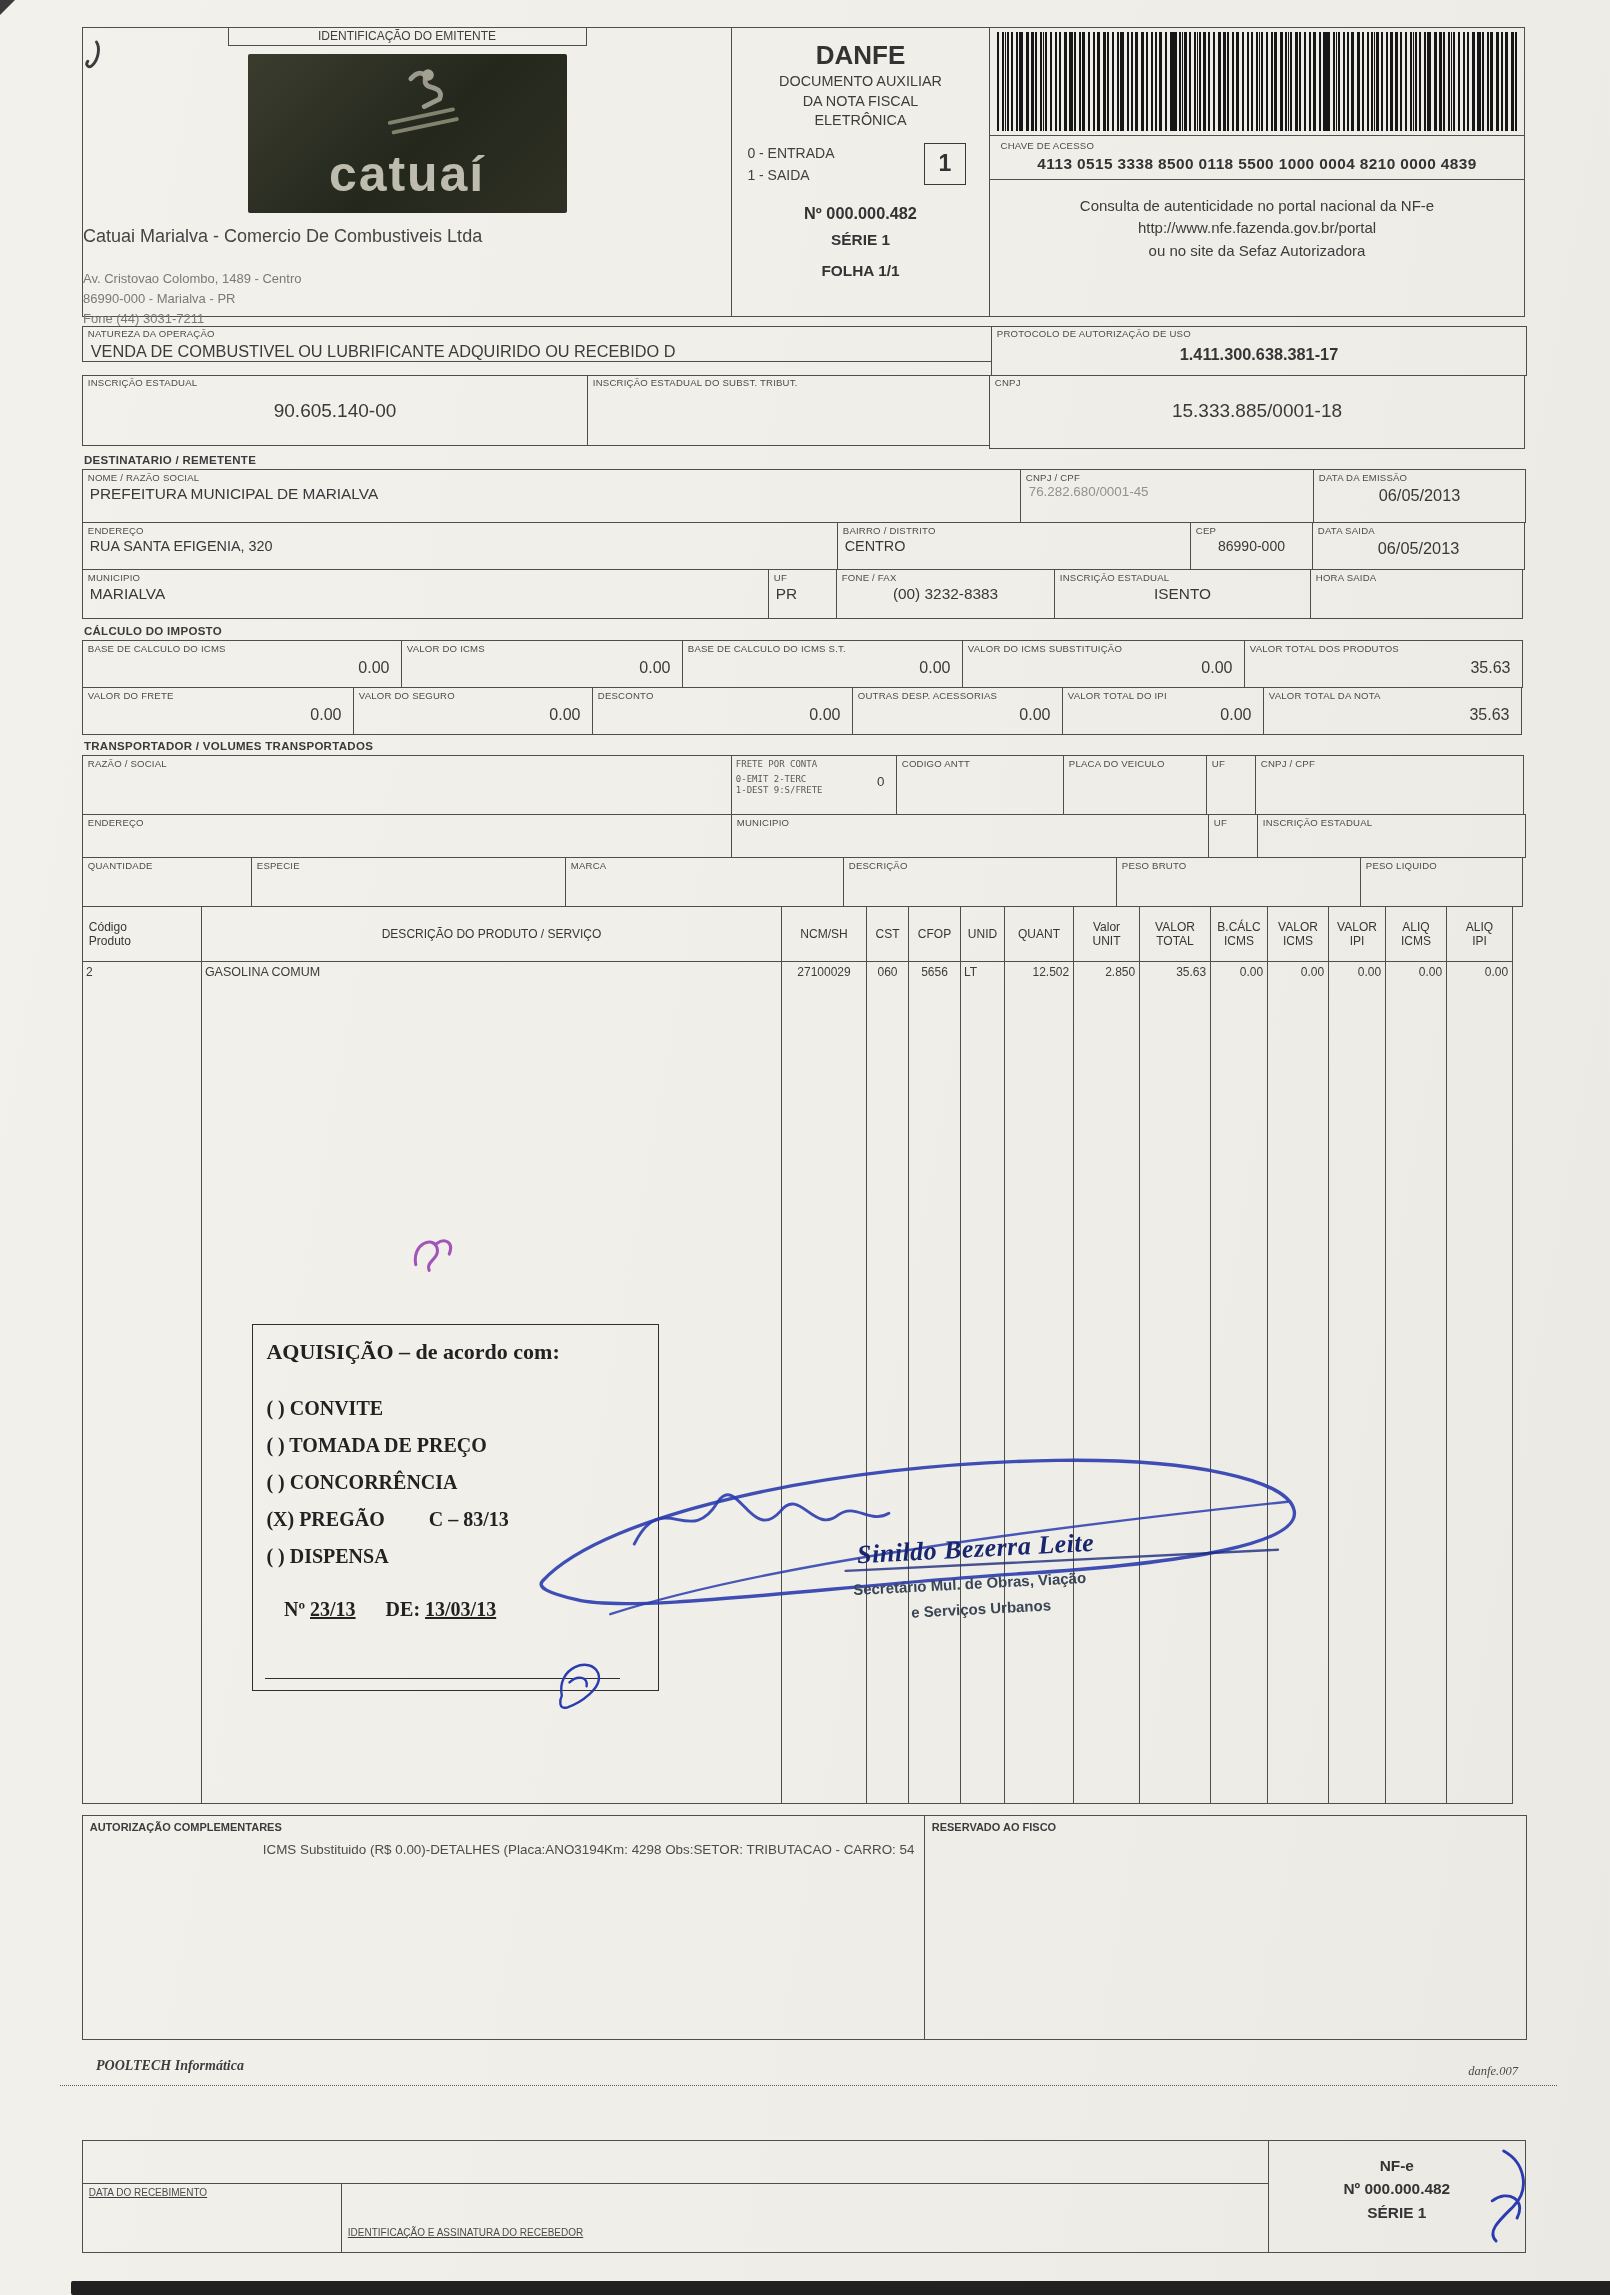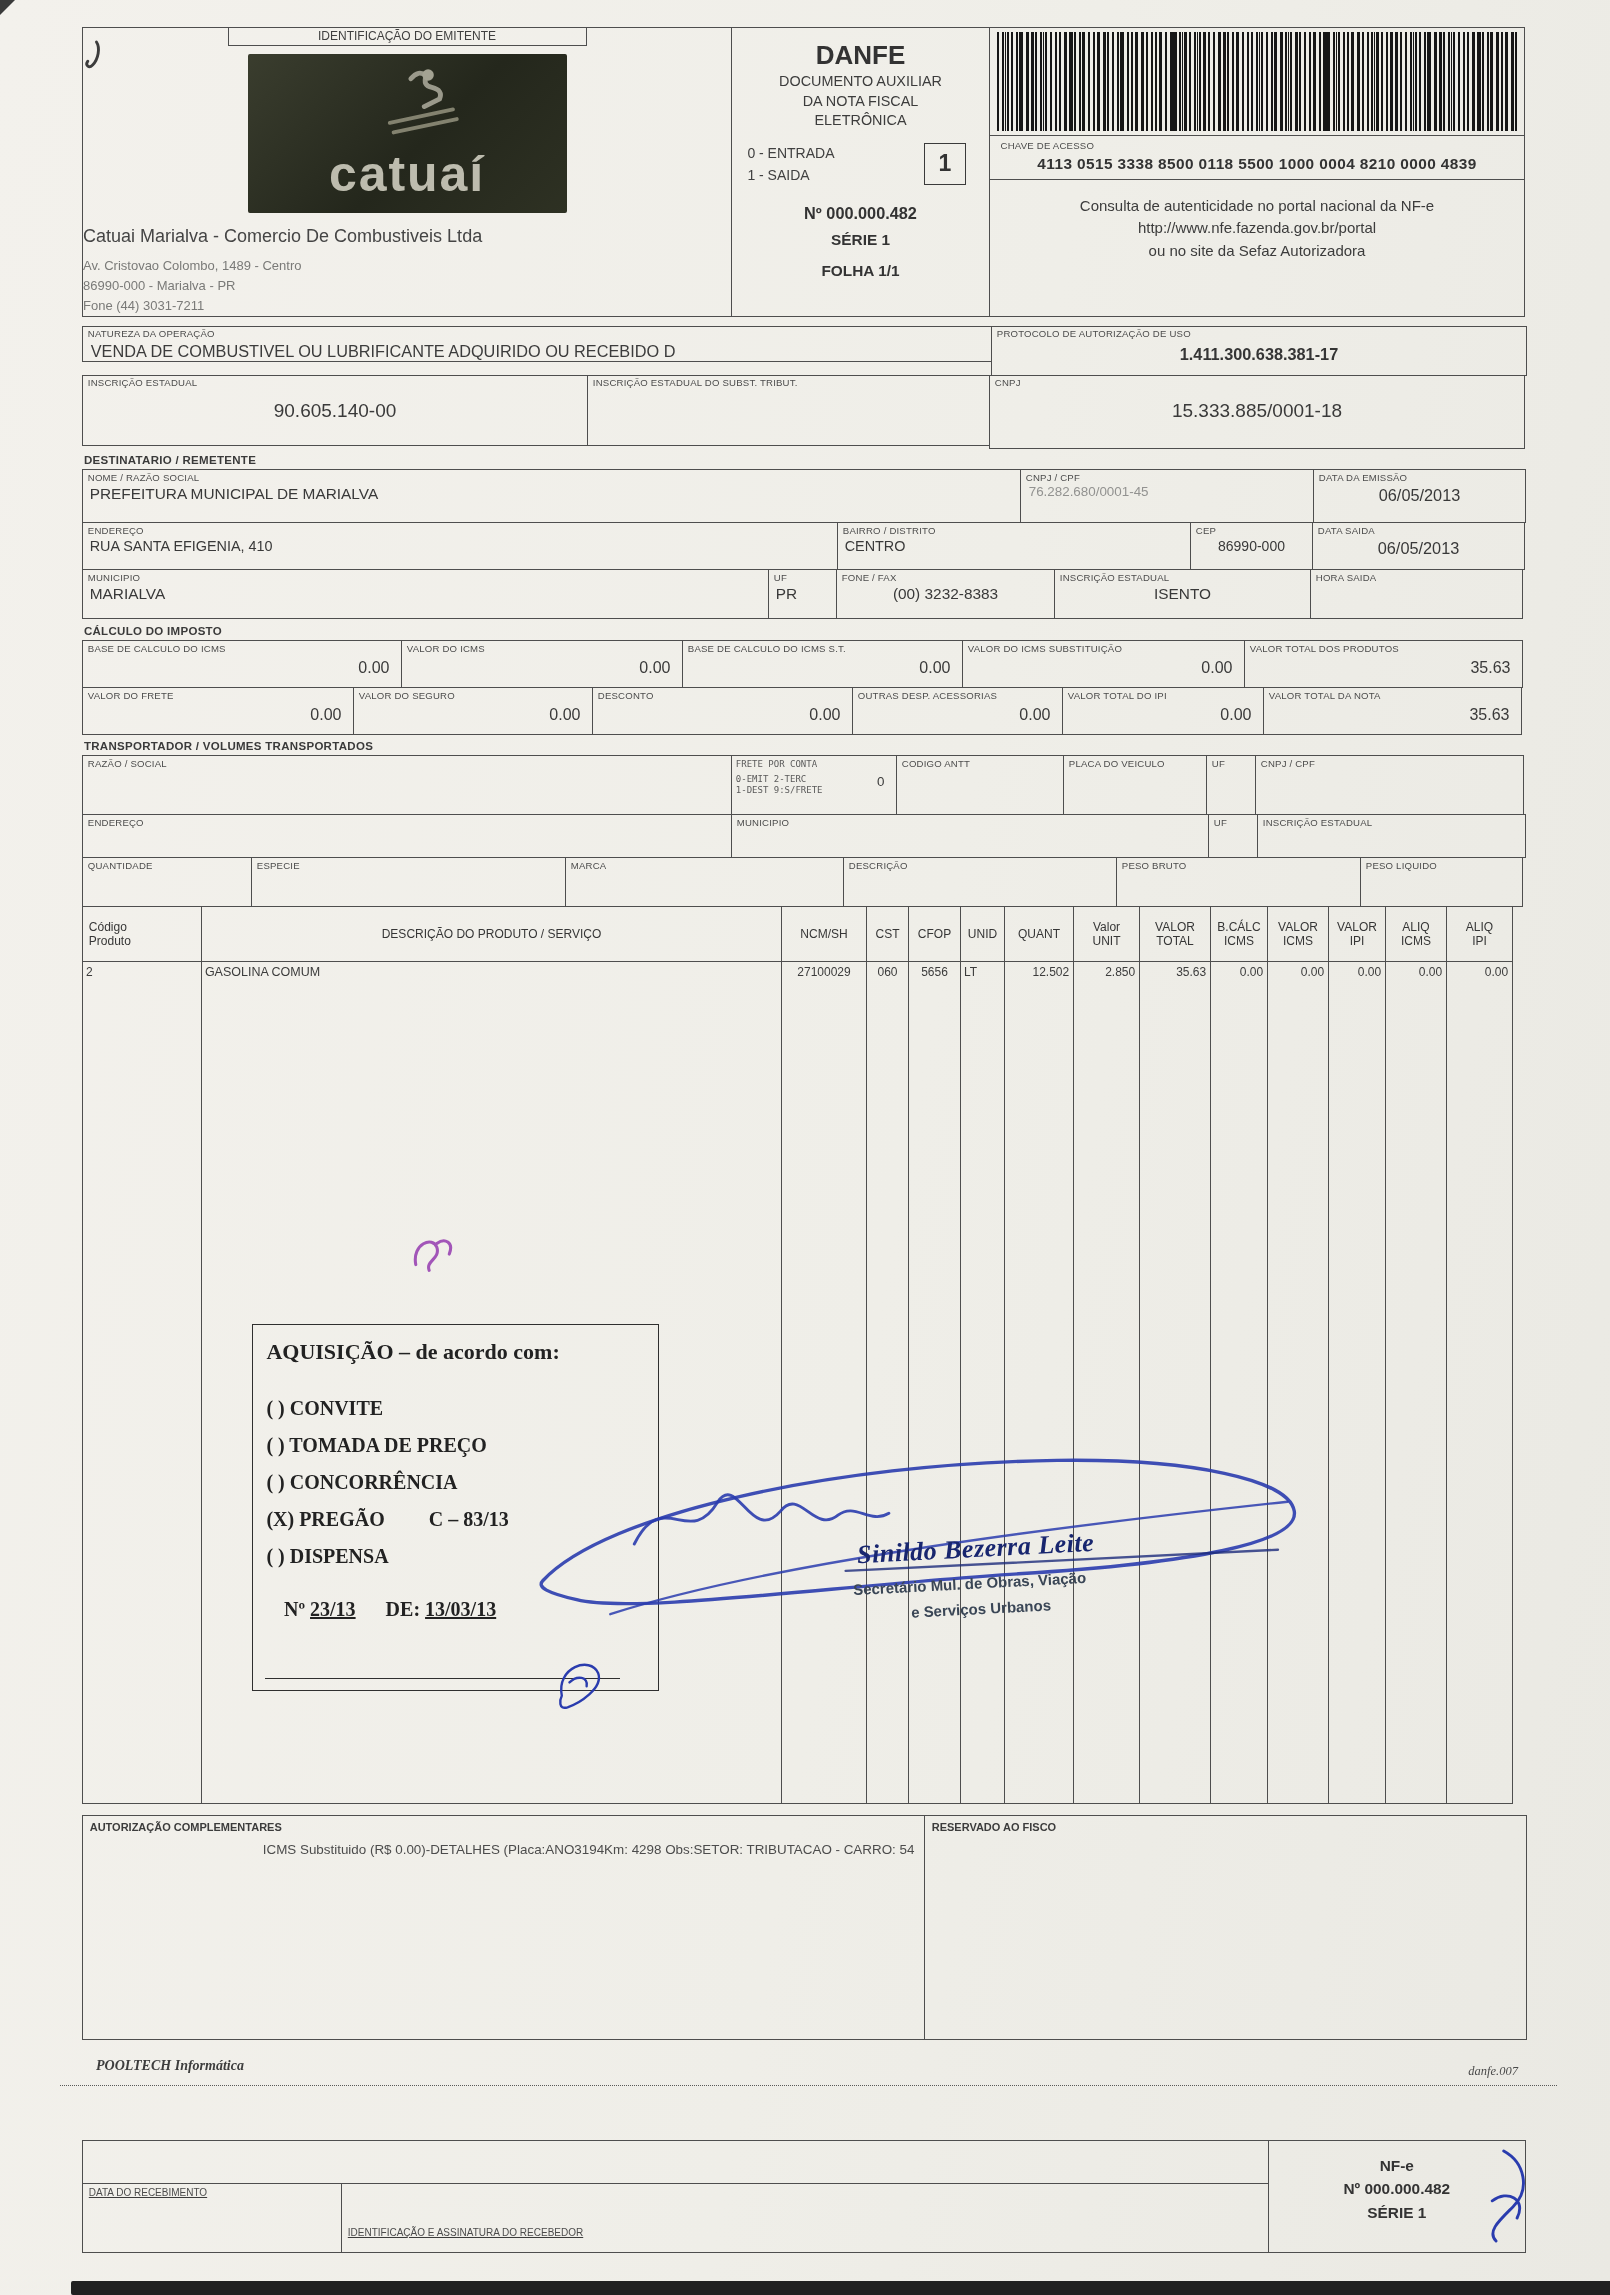--- a/index.html
+++ b/index.html
@@ -33,21 +33,21 @@
 
   .emit-label { width:357px; margin:0 auto; border:1px solid #4e4e4e; border-top:none;
     font-size:12px; text-align:center; padding:1px 0 1.9px; color:#3f3f3f; }
   .logo { width:319px; height:159px; margin:7.7px auto 0; position:relative;
     background:linear-gradient(135deg,#3a3d2e 0%,#24271c 55%,#2e3123 100%);
     display:flex; align-items:flex-end; justify-content:center; border-radius:1.9px; }
   .logo-text { font-size:50px; font-weight:bold; color:#bdbcae; letter-spacing:1.9px;
     line-height:1; padding-bottom:13.4px; font-family:"Liberation Sans",sans-serif; }
   .logo svg { position:absolute; top:13.4px; left:50%; transform:translateX(-40%); }
   .emit-name { font-size:18px; color:#454545; margin-top:13.4px; }
-  .emit-addr { font-size:13px; color:#7a7a78; line-height:1.55; margin-top:9px; }
+  .emit-addr { font-size:13px; color:#7a7a78; line-height:1.55; margin-top:22px; }
 
   .danfe-title { font-size:26px; font-weight:bold; color:#333; }
   .danfe-sub { font-size:14.4px; line-height:1.35; margin-top:1.9px; color:#3c3c3c; }
   .es-block { text-align:left; margin:12.5px 0 0 15.4px; font-size:14px; line-height:1.55; position:relative; color:#414141; }
   .tipo-box { position:absolute; right:23px; top:0; width:40px; height:40px; border:1.9px solid #3a3a3a;
     font-size:23px; font-weight:bold; text-align:center; line-height:38px; color:#333; }
   .danfe-num { font-weight:bold; font-size:16.3px; margin-top:17.3px; color:#333; }
   .danfe-serie { font-weight:bold; font-size:15.4px; margin-top:8.6px; color:#333; }
   .danfe-folha { font-weight:bold; font-size:15.4px; margin-top:12.5px; color:#333; }
 
@@ -245,21 +245,21 @@
         <div class="faded">76.282.680/0001-45</div>
       </div>
       <div class="c d1c">
         <div class="lbl">DATA DA EMISSÃO</div>
         <div class="val date-val">06/05/2013</div>
       </div>
     </div>
     <div class="row">
       <div class="c d2a">
         <div class="lbl">ENDEREÇO</div>
-        <div class="val" style="font-size:14.4px">RUA SANTA EFIGENIA, 410</div>
+        <div class="val" style="font-size:14.4px">RUA SANTA EFIGENIA, 320</div>
       </div>
       <div class="c d2b">
         <div class="lbl">BAIRRO / DISTRITO</div>
         <div class="val" style="font-size:14.4px">CENTRO</div>
       </div>
       <div class="c d2c">
         <div class="lbl">CEP</div>
         <div class="val val-c" style="font-size:14px">86990-000</div>
       </div>
       <div class="c d2d">

